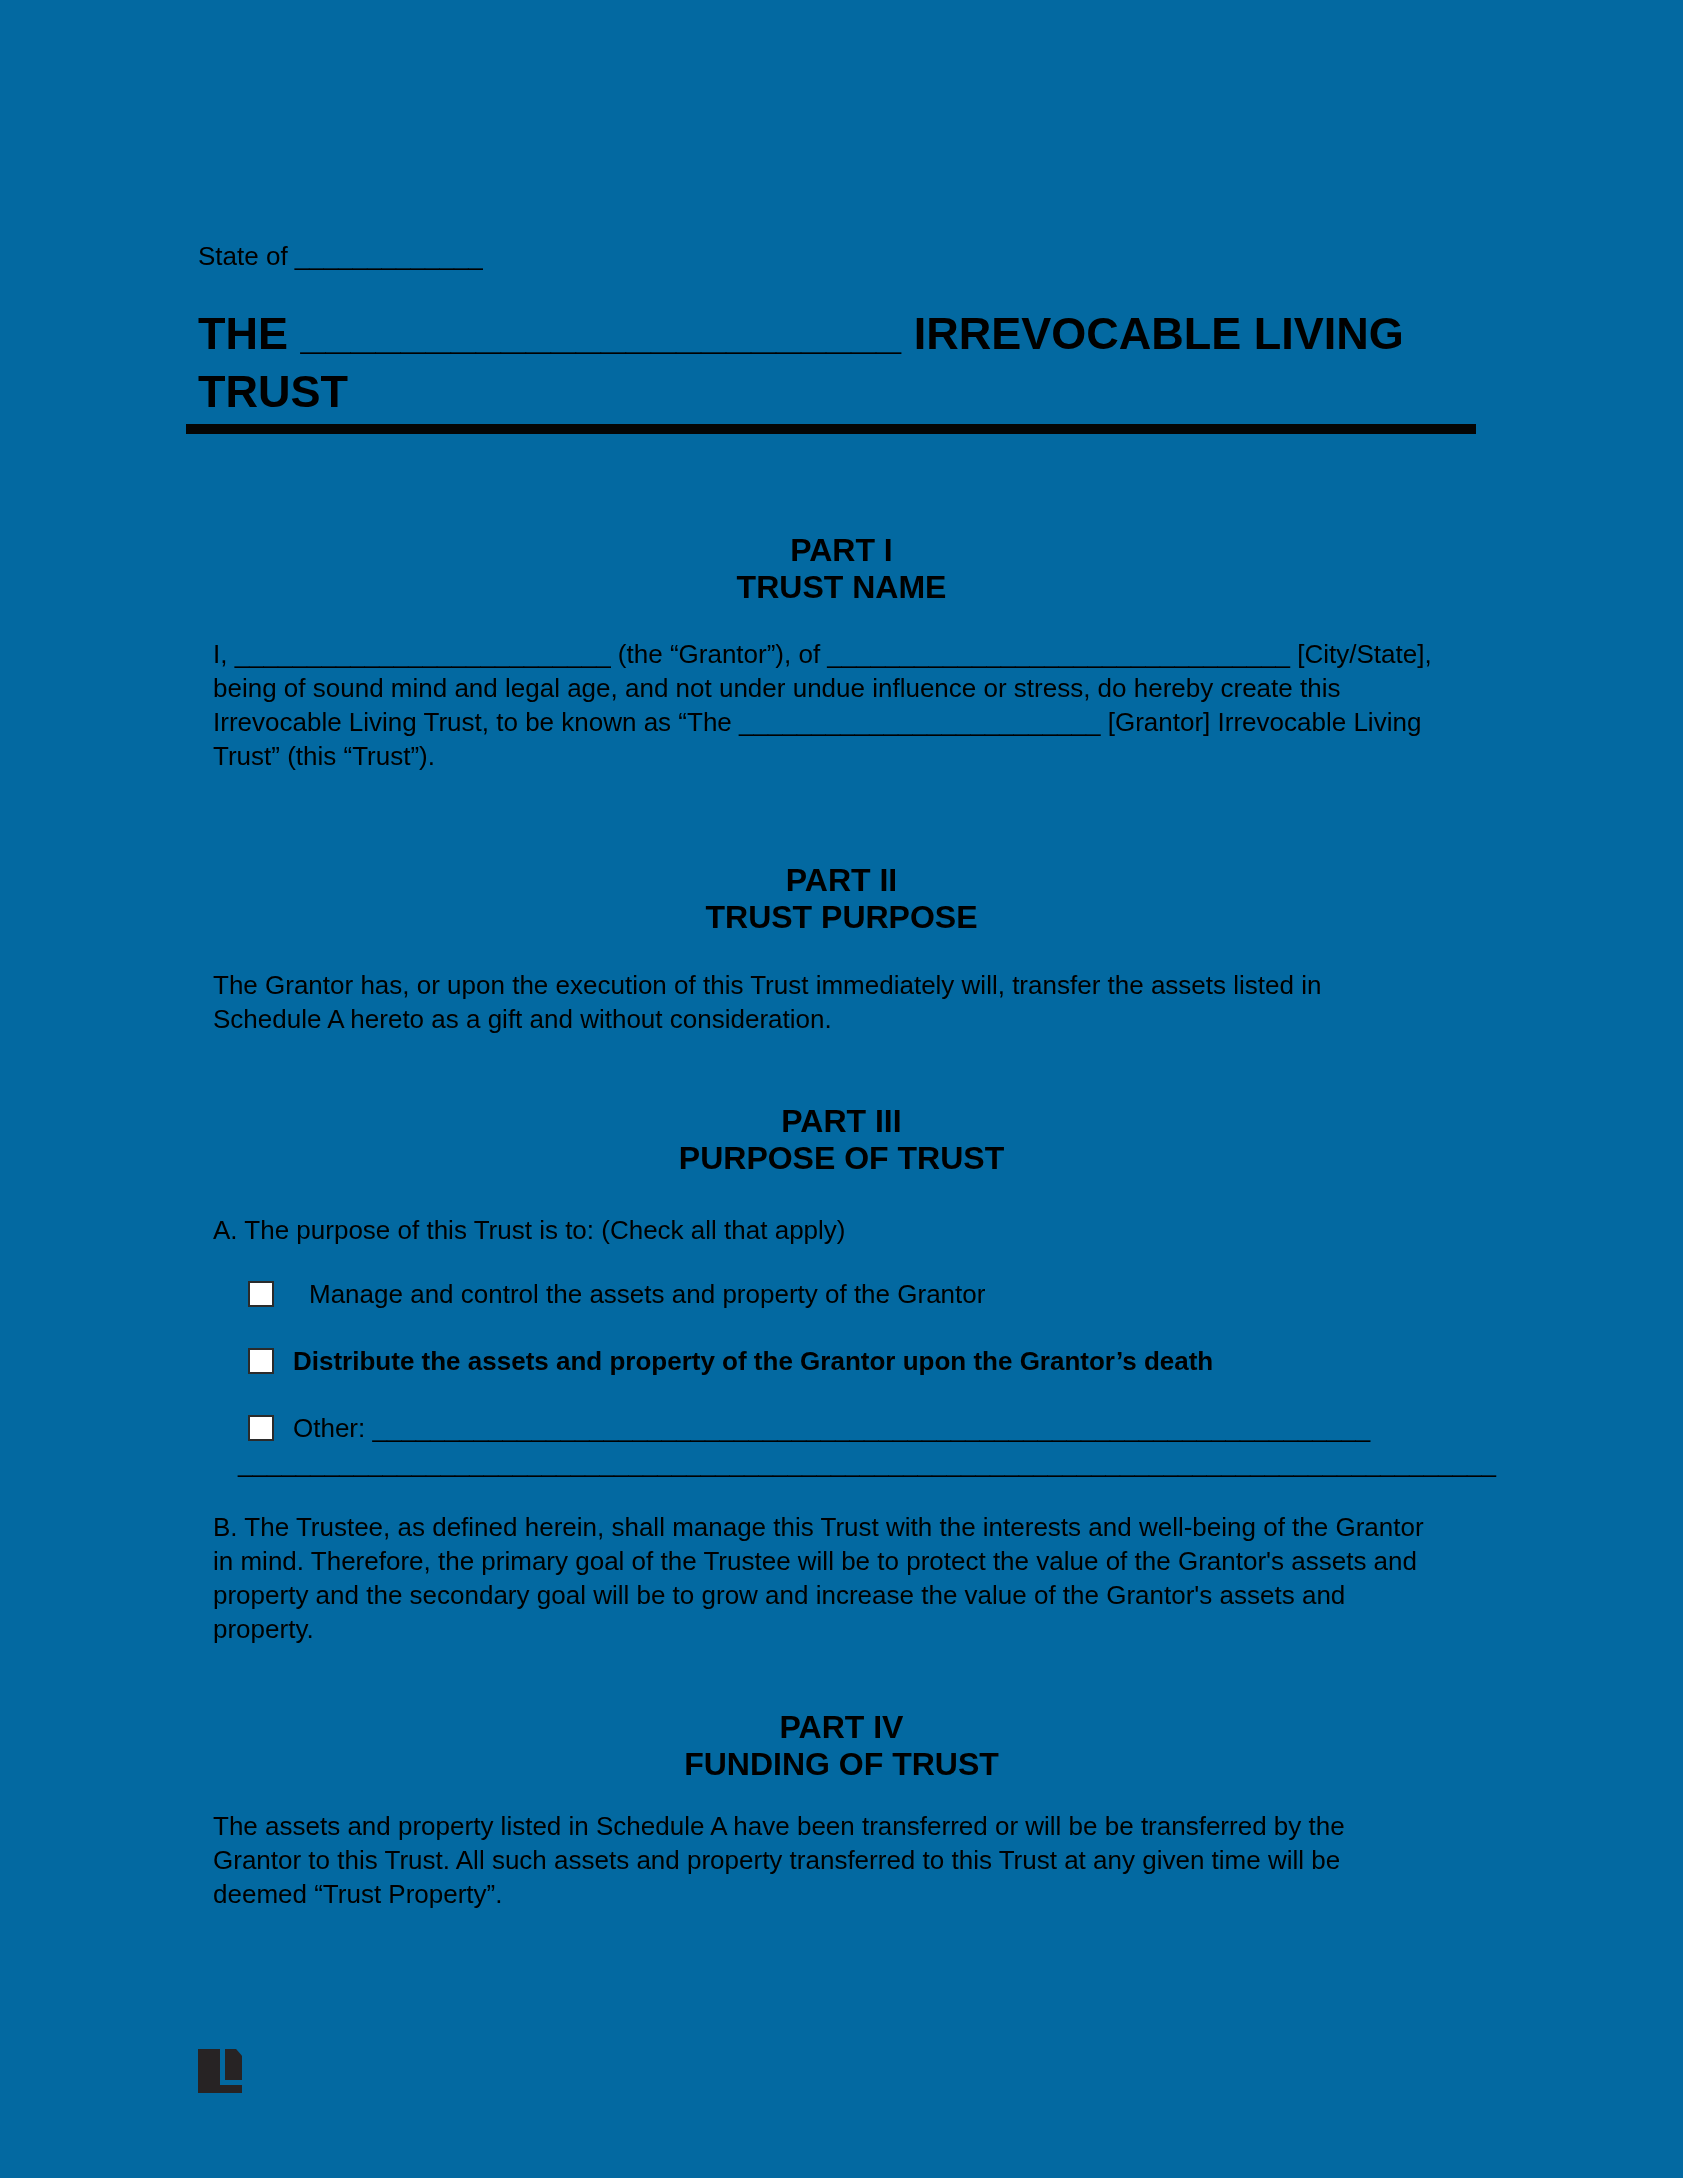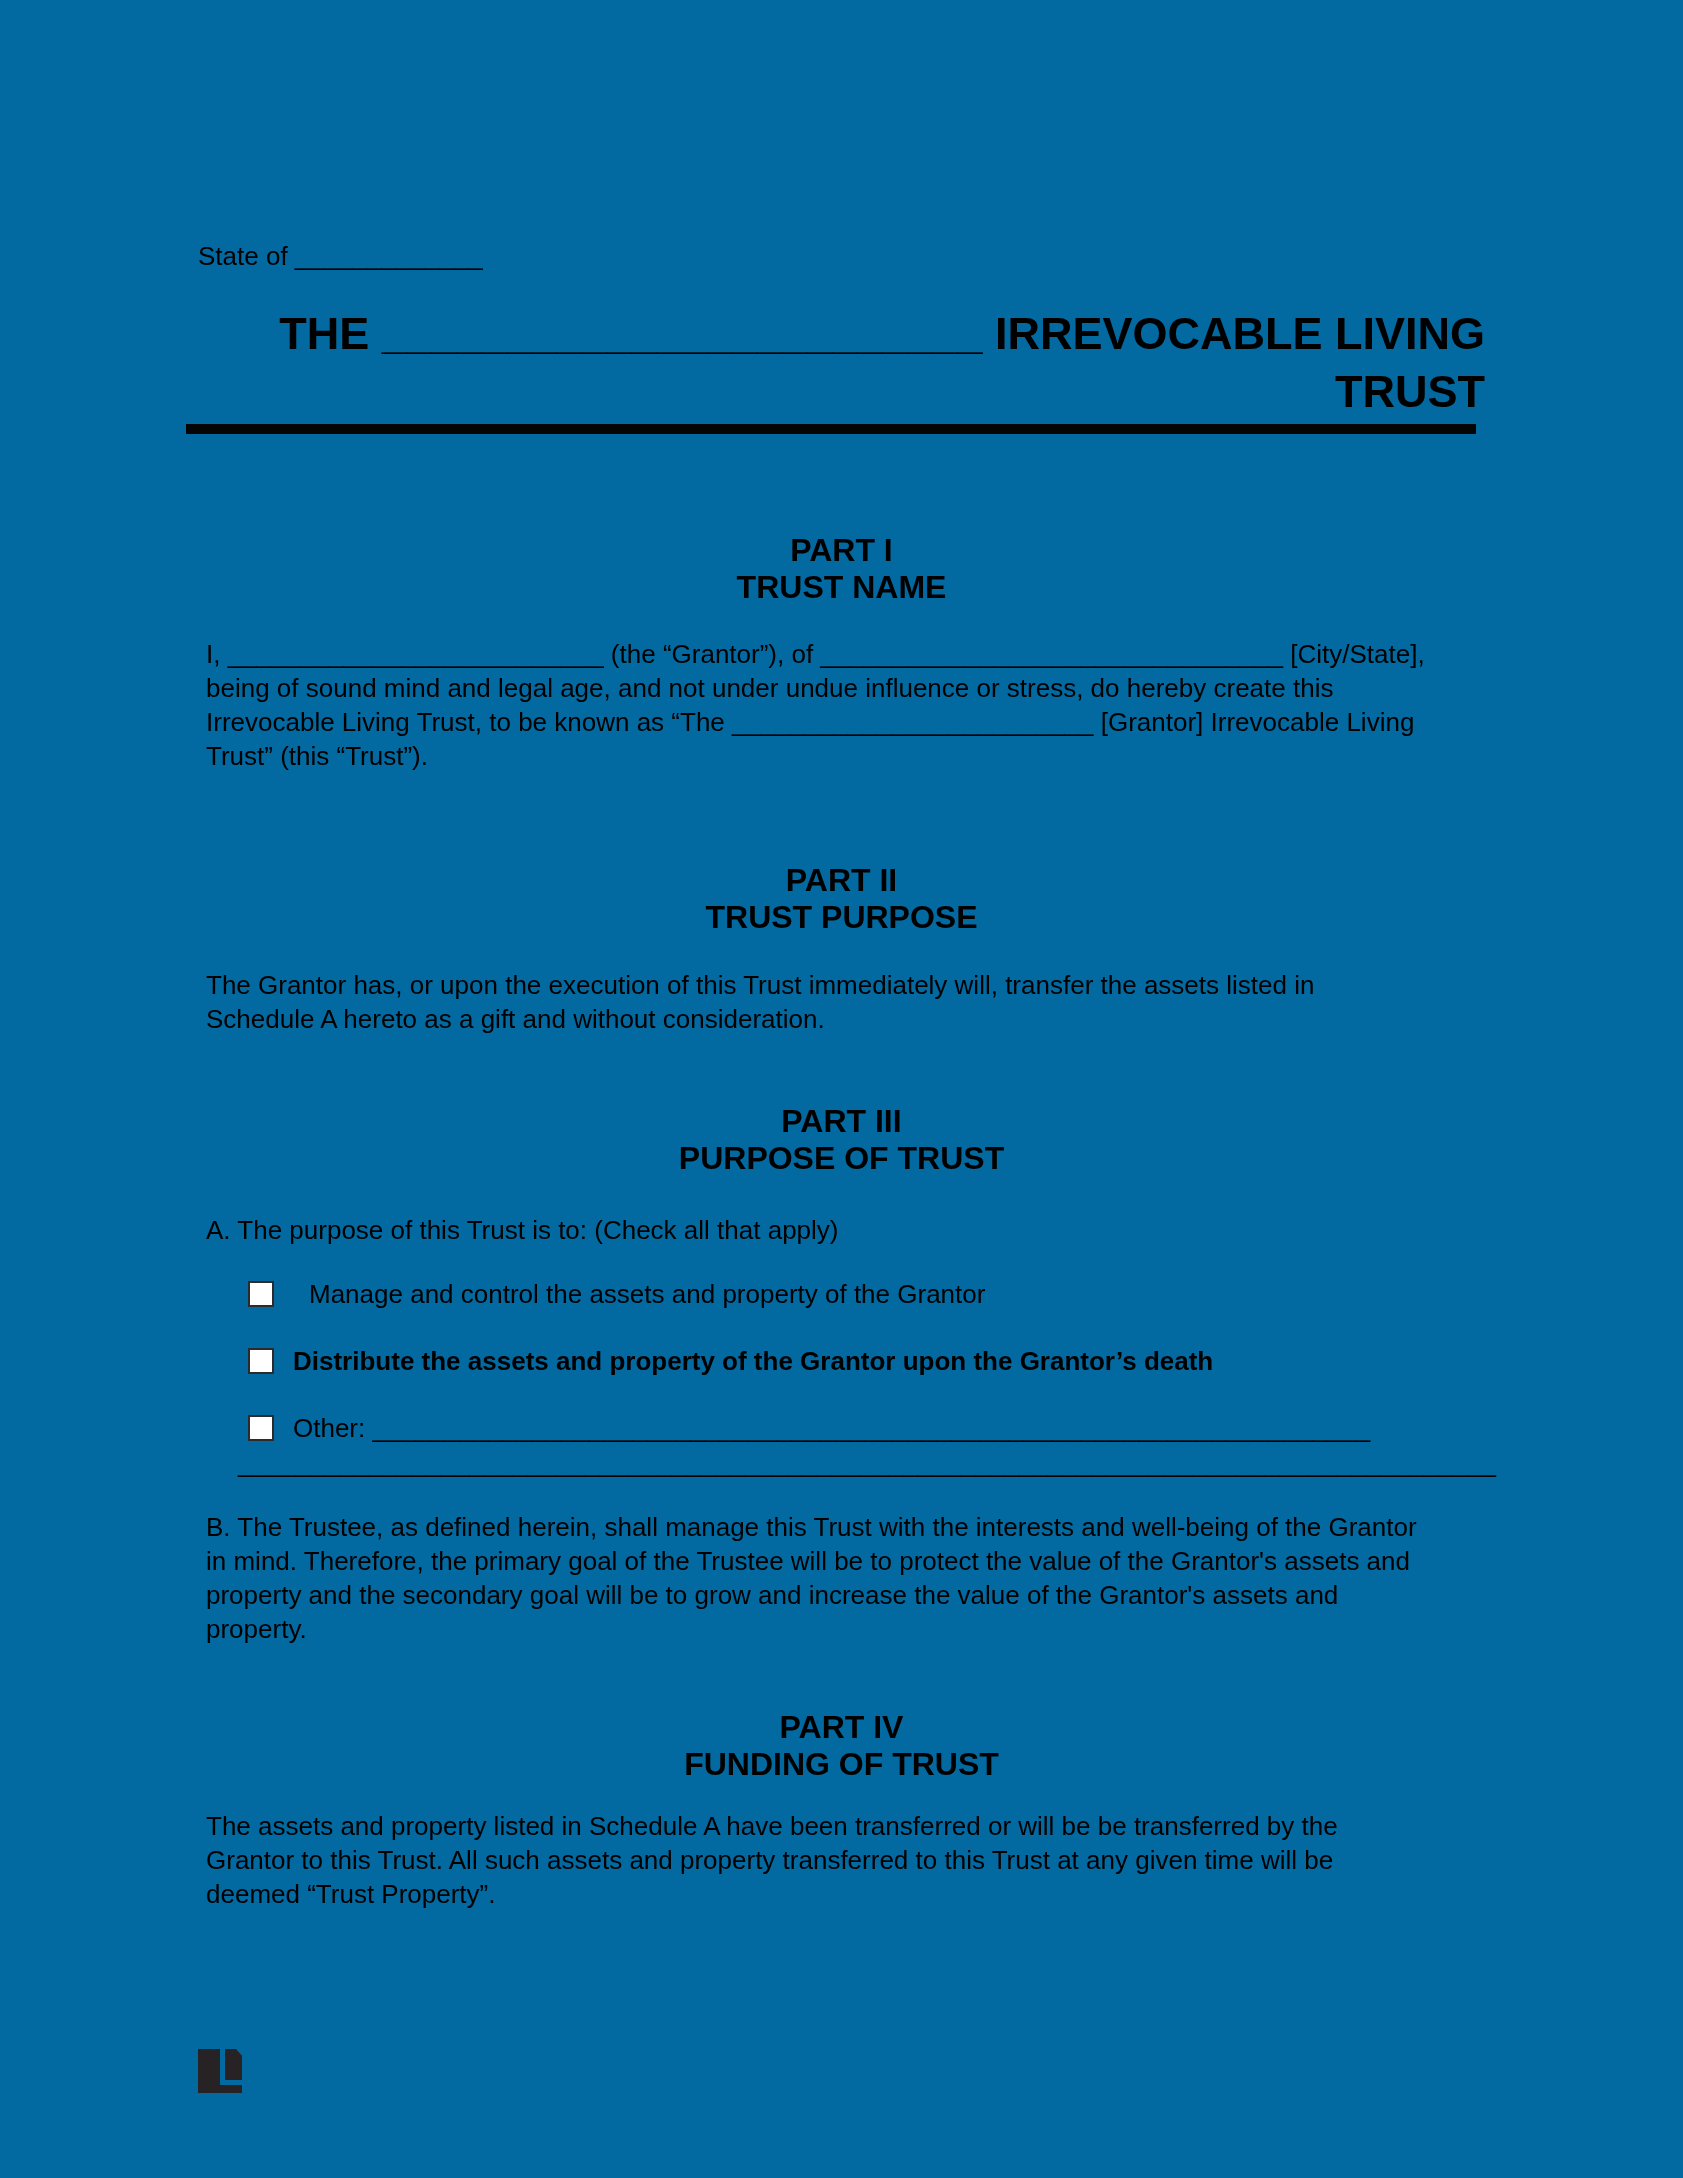--- a/index.html
+++ b/index.html
@@ -21,21 +21,21 @@
   .state-of {
     font-size: 26px;
     line-height: 34px;
     white-space: pre;
   }
   .doc-title {
     margin: 32px 0 0 0;
     font-size: 45px;
     line-height: 58px;
     font-weight: bold;
-    text-align: right;
+    text-align: left;
     white-space: pre;
   }
   .title-rule {
     margin: 3px 0 0 -12px;
     width: 1290px;
     height: 10px;
     background: #050505;
   }
   .part-heading {
     margin: 0;
@@ -43,21 +43,21 @@
     line-height: 37px;
     font-weight: bold;
     text-align: center;
     white-space: pre;
   }
   .mt-p1 { margin-top: 98px; }
   .mt-p2 { margin-top: 89px; }
   .mt-p3 { margin-top: 67px; }
   .mt-p4 { margin-top: 63px; }
   .body-text {
-    margin: 31px 0 0 8px;
+    margin: 31px 0 0 15px;
     font-size: 26px;
     line-height: 34px;
     white-space: pre;
   }
   .body-text.after-head2 { margin-top: 32px; }
   .intro-line { margin-top: 36px; }
   .after-blank { margin-top: 30px; }
   .part4-body { margin-top: 26px; }
   .checkbox-row {
     display: flex;

